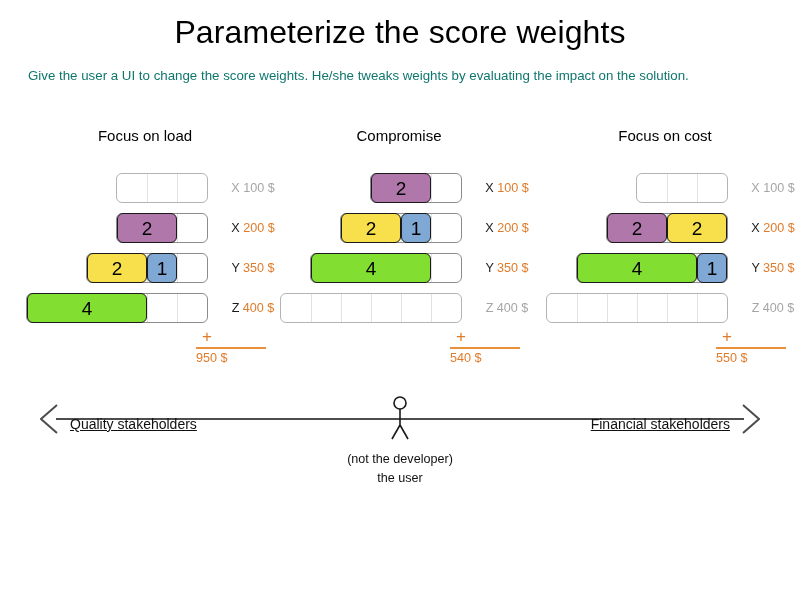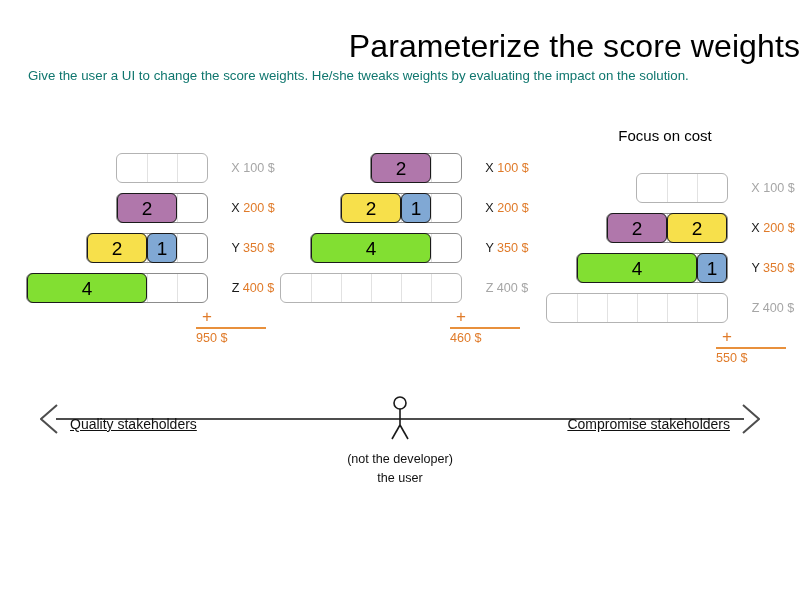--- a/index.html
+++ b/index.html
@@ -2,21 +2,21 @@
 <html><head>
 <meta charset="utf-8">
 <style>
   html,body{margin:0;padding:0;}
   body{
     width:800px;height:600px;background:#ffffff;
     font-family:"Liberation Sans", sans-serif;
     color:#1a1a1a;overflow:hidden;position:relative;
   }
   #page-title{
-    position:absolute;left:0;top:28px;width:800px;text-align:right;
+    position:absolute;left:0;top:14px;width:800px;text-align:center;
     font-size:32px;font-weight:400;color:#000;letter-spacing:.1px;
   }
   #page-subtitle{
     position:absolute;left:28px;top:68px;width:750px;
     font-size:13.3px;font-weight:400;color:#0f766e;white-space:nowrap;
   }
 
   
   .col{position:absolute;top:126px;}
   .col-1{left:0px;width:290px;}
@@ -108,20 +108,21 @@
   }
 </style>
 </head>
 <body>
 
 <div id="page-title">Parameterize the score weights</div>
 <div id="page-subtitle">Give the user a UI to change the score weights. He/she tweaks weights by evaluating the impact on the solution.</div>
 
 <div id="columns-root">
     <div class="col col-1">
+      <div class="col-head">Focus on load</div>
       <div class="rows">
         <div class="row">
           <div class="widget-wrap">
             <div class="widget empty" style="width: 92px;">
               <div class="cell"></div>
               <div class="cell"></div>
               <div class="cell"></div>
             </div>
           </div>
           <div class="label dim"><span class="k">X</span> <span class="v">100 $</span></div>
@@ -167,20 +168,21 @@
       </div>
       <div class="sum">
         <div class="sum-inner">
           <div class="sum-plus">+</div>
           <div class="sum-rule"></div>
           <div class="sum-total">950 $</div>
         </div>
       </div>
     </div>
     <div class="col col-2">
+      <div class="col-head">Compromise</div>
       <div class="rows">
         <div class="row">
           <div class="widget-wrap">
             <div class="widget" style="width: 92px;">
               <div class="cell"></div>
               <div class="cell"></div>
               <div class="cell"></div>
               <div class="seg" style="background: rgb(176, 119, 171); width: 60px; left: 0px;">2</div>
             </div>
           </div>
@@ -223,21 +225,21 @@
               <div class="cell"></div>
             </div>
           </div>
           <div class="label dim"><span class="k">Z</span> <span class="v">400 $</span></div>
         </div>
       </div>
       <div class="sum">
         <div class="sum-inner">
           <div class="sum-plus">+</div>
           <div class="sum-rule"></div>
-          <div class="sum-total">460 $</div>
+          <div class="sum-total">540 $</div>
         </div>
       </div>
     </div>
     <div class="col col-3">
       <div class="col-head">Focus on cost</div>
       <div class="rows">
         <div class="row">
           <div class="widget-wrap">
             <div class="widget empty" style="width: 92px;">
               <div class="cell"></div>
@@ -306,21 +308,21 @@
       <polyline points="17,1 1,15 17,29" fill="none" stroke="#4d4d4d" stroke-width="2"></polyline>
     </svg>
   </div>
   <div class="arrow arrow-r">
     <svg width="18" height="30" viewBox="0 0 18 30">
       <polyline points="1,1 17,15 1,29" fill="none" stroke="#4d4d4d" stroke-width="2"></polyline>
     </svg>
   </div>
 
   <div class="axis-label" id="axis-label-left">Quality stakeholders</div>
-  <div class="axis-label" id="axis-label-right">Compromise stakeholders</div>
+  <div class="axis-label" id="axis-label-right">Financial stakeholders</div>
 
   <div id="stick">
     <svg width="30" height="48" viewBox="0 0 30 48">
       <circle cx="15" cy="9" r="6" fill="#fff" stroke="#1a1a1a" stroke-width="1.6"></circle>
       <line x1="15" y1="15" x2="15" y2="33" stroke="#1a1a1a" stroke-width="1.6"></line>
       <line x1="15" y1="31" x2="7" y2="45" stroke="#1a1a1a" stroke-width="1.6"></line>
       <line x1="15" y1="31" x2="23" y2="45" stroke="#1a1a1a" stroke-width="1.6"></line>
     </svg>
   </div>
 

